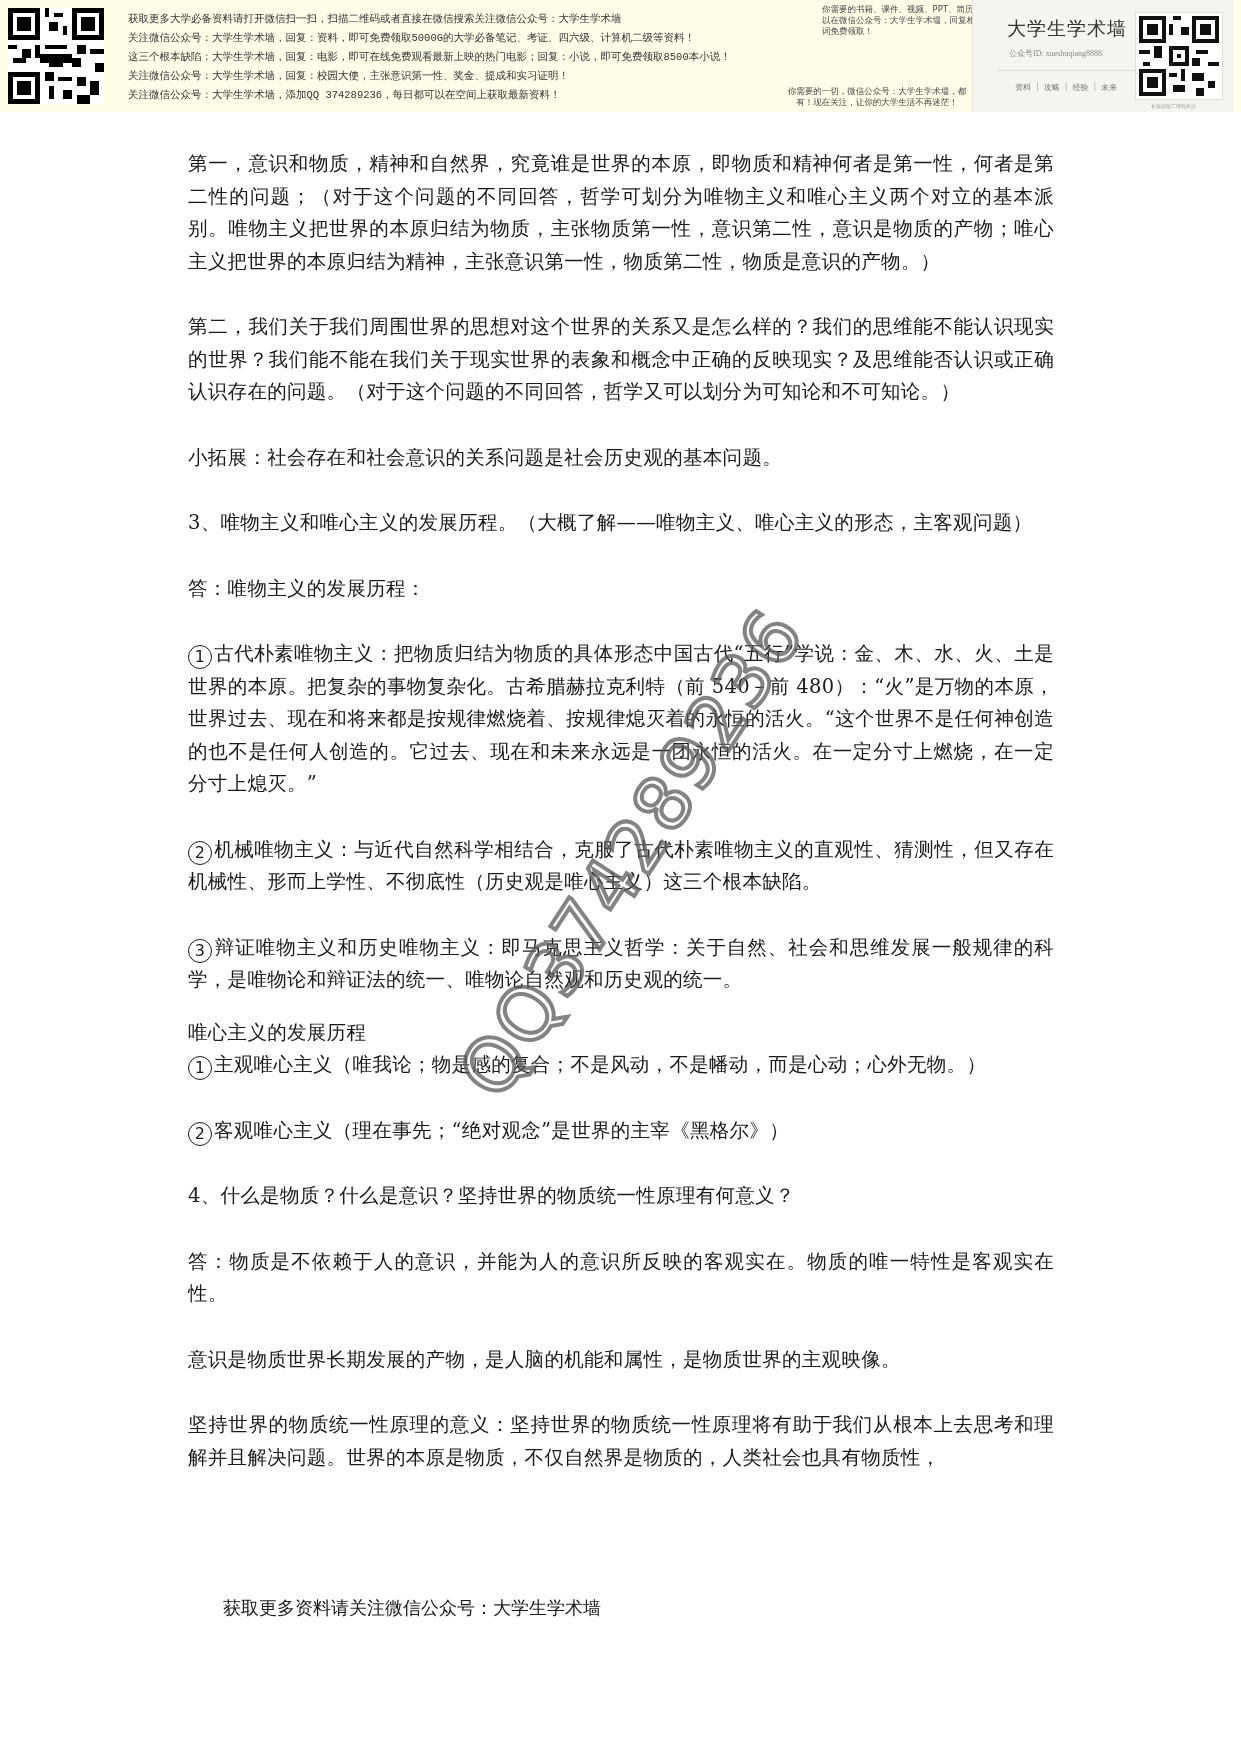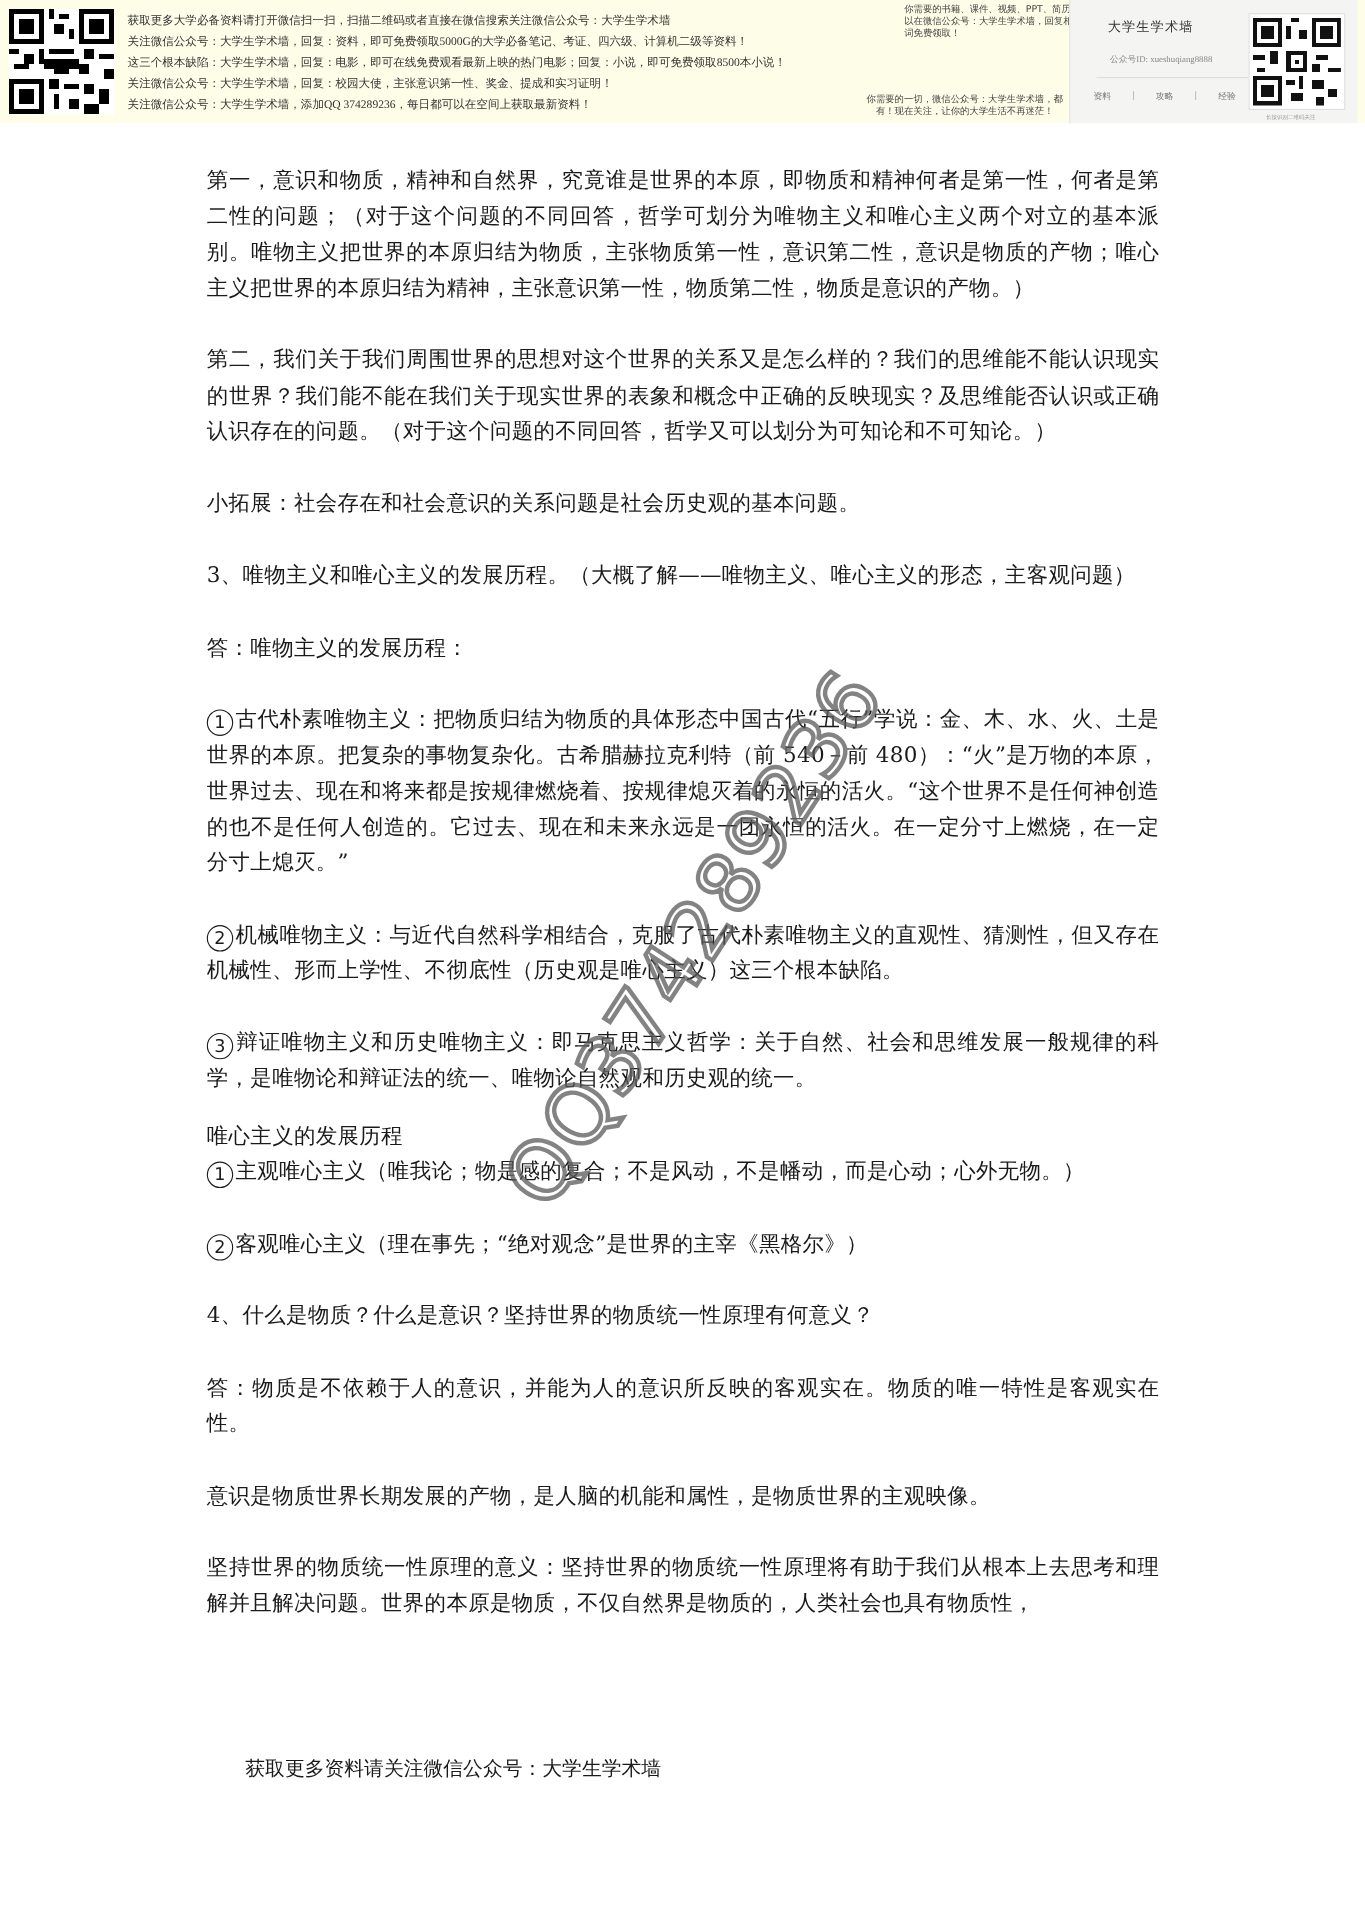--- a/index.html
+++ b/index.html
@@ -5,30 +5,30 @@
   * { box-sizing: border-box; margin: 0; padding: 0; }
   html, body { width: 1241px; height: 1754px; background: #ffffff; overflow: hidden; }
   body { position: relative; font-family: "DejaVu Serif", "Liberation Serif", serif; color: #222; }
 
   
   .banner { position: absolute; left: 0; top: 0; width: 1241px; height: 112px; background: #fdfde8; }
   .qr { position: absolute; background: #fff; }
   .qr svg { display: block; width: 100%; height: 100%; }
   .qr-left { left: 8px; top: 8px; width: 96px; height: 96px; }
   .banner-lines { position: absolute; left: 116px; top: 10px; width: 650px; }
-  .banner-line { font-family: Liberation Serif, serif; font-size: 10.5px; line-height: 19px; color: #333; white-space: nowrap; }
+  .banner-line { font-family: Liberation Mono, monospace; font-size: 10.5px; line-height: 19px; color: #333; white-space: nowrap; margin-left: 12px; }
   .banner-note { position: absolute; left: 782px; font-family: "DejaVu Sans", "Liberation Sans", sans-serif; font-size: 8.5px; line-height: 11px; color: #444; width: 190px; }
   .banner-note.top { top: 4px; margin-left: 40px; }
   .banner-note.bottom { top: 86px; text-align: center; }
 
   .card { position: absolute; left: 972px; top: 0; width: 262px; height: 112px; background: #f4f4f2; border-left: 1px solid #e4e4dc; }
-  .card-title { position: absolute; left: 34px; top: 16px; font-family: "DejaVu Sans", "Liberation Sans", sans-serif; font-size: 12px; color: #333; letter-spacing: 1px; }
+  .card-title { position: absolute; left: 34px; top: 16px; font-family: "DejaVu Sans", "Liberation Sans", sans-serif; font-size: 19px; color: #333; letter-spacing: 1px; }
   .card-id { position: absolute; left: 36px; top: 48px; font-family: Liberation Serif, serif; font-size: 8px; color: #888; }
   .card-divider { position: absolute; left: 24px; top: 70px; width: 140px; height: 1px; background: #dcdcdc; }
-  .card-nav { position: absolute; left: 21px; top: 82px; display: flex; gap: 19px; font-family: "DejaVu Sans", "Liberation Sans", sans-serif; font-size: 8px; color: #777; }
+  .card-nav { position: absolute; left: 42px; top: 82px; display: flex; gap: 5px; font-family: "DejaVu Sans", "Liberation Sans", sans-serif; font-size: 8px; color: #777; }
   .card-nav .sep { color: #aaa; }
   .qr-right { position: absolute; left: 162px; top: 12px; width: 88px; height: 88px; border: 1px solid #ddd; padding: 3px; background: #fff; }
   .qr-right-caption { position: absolute; left: 178px; top: 103px; font-family: "DejaVu Sans", "Liberation Sans", sans-serif; font-size: 5px; color: #999; }
 
   
   .content { position: absolute; left: 188px; top: 148px; width: 866px; }
   .para { font-size: 19.5px; line-height: 32.5px; color: #1a1a1a; text-align: justify; letter-spacing: 0.3px; }
   .gap { height: 33px; }
   .circle { display: inline-block; width: 24px; height: 24px; border: 1.6px solid #1a1a1a; border-radius: 50%; text-align: center; line-height: 21px; font-family: "DejaVu Sans", "Liberation Sans", sans-serif; font-size: 16px; margin-right: 2px; vertical-align: -2px; }
 

